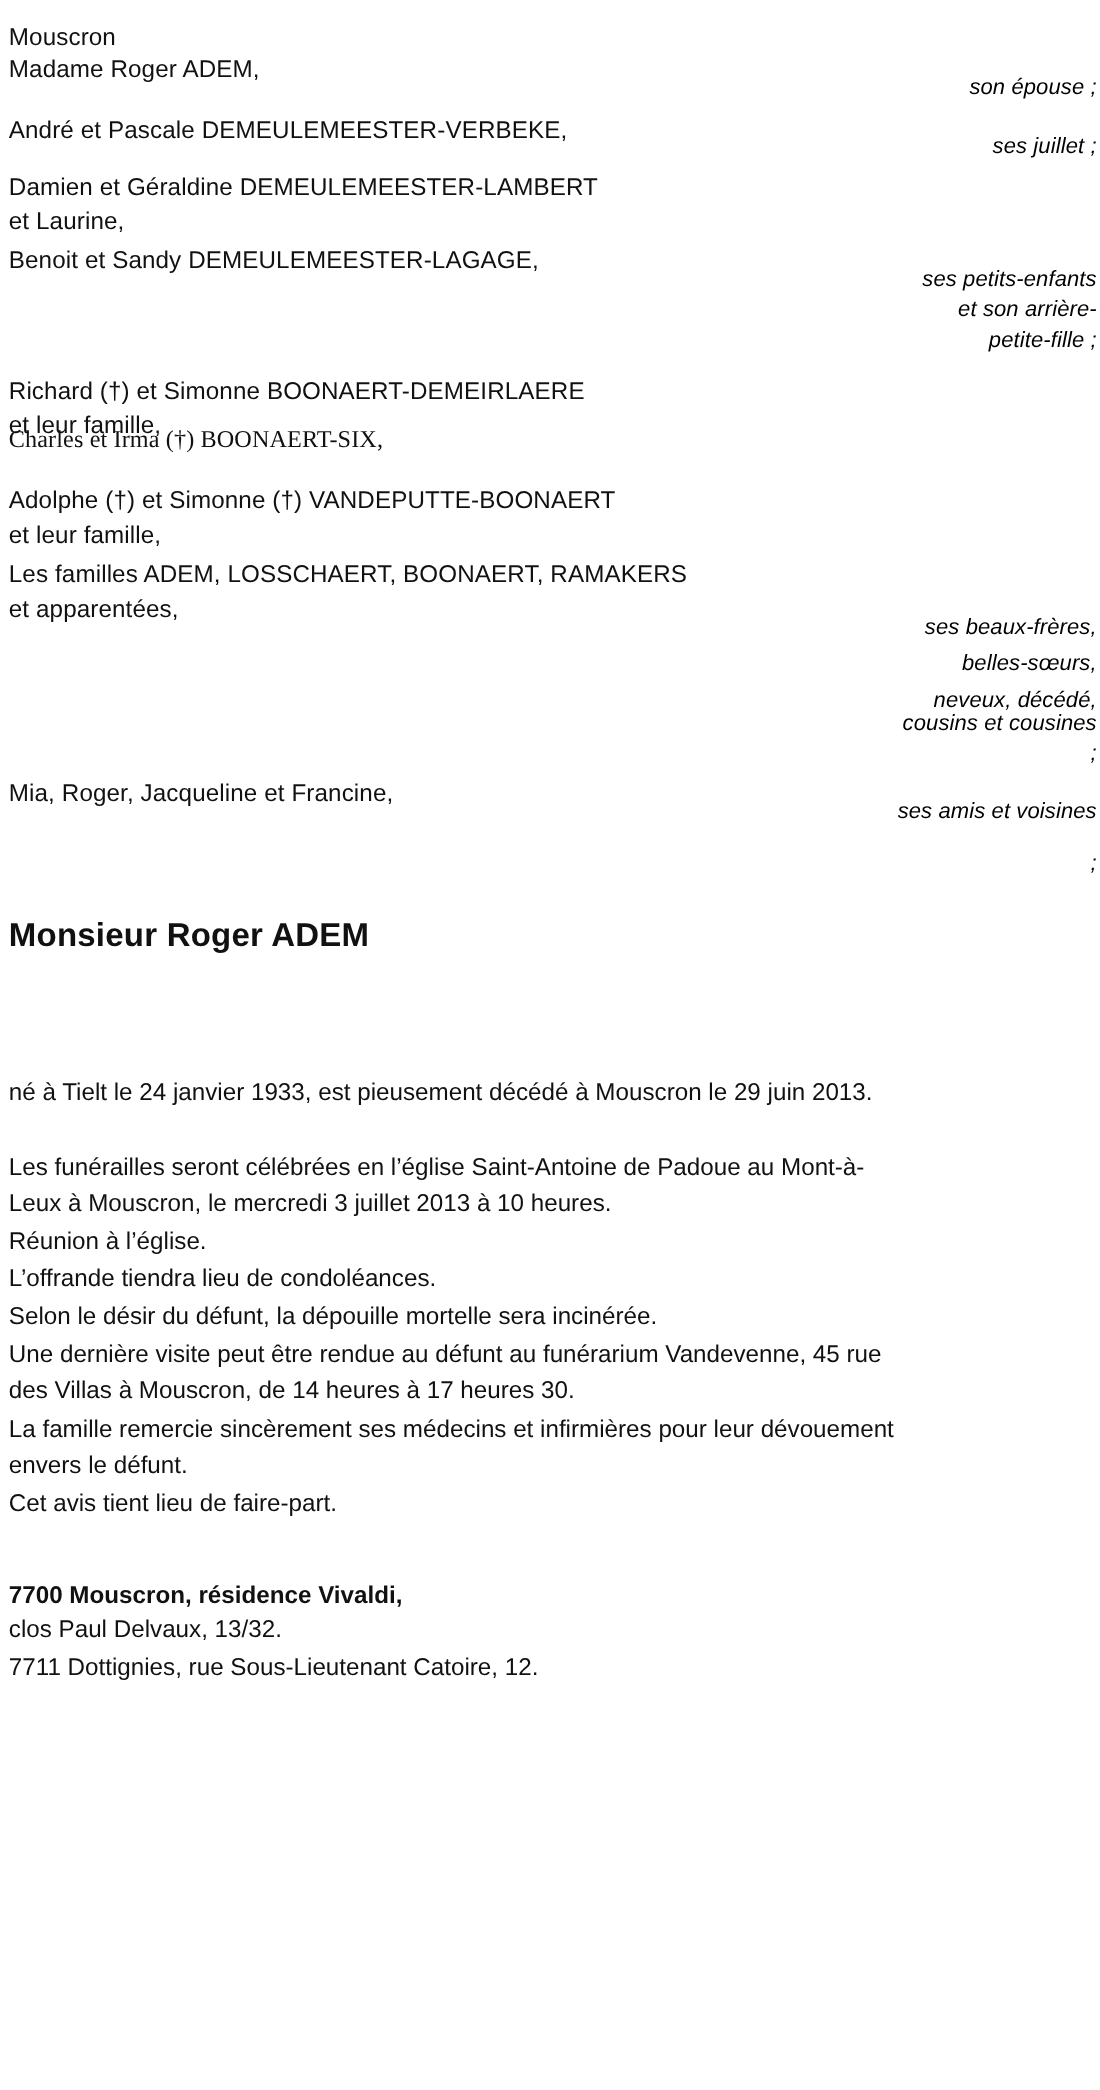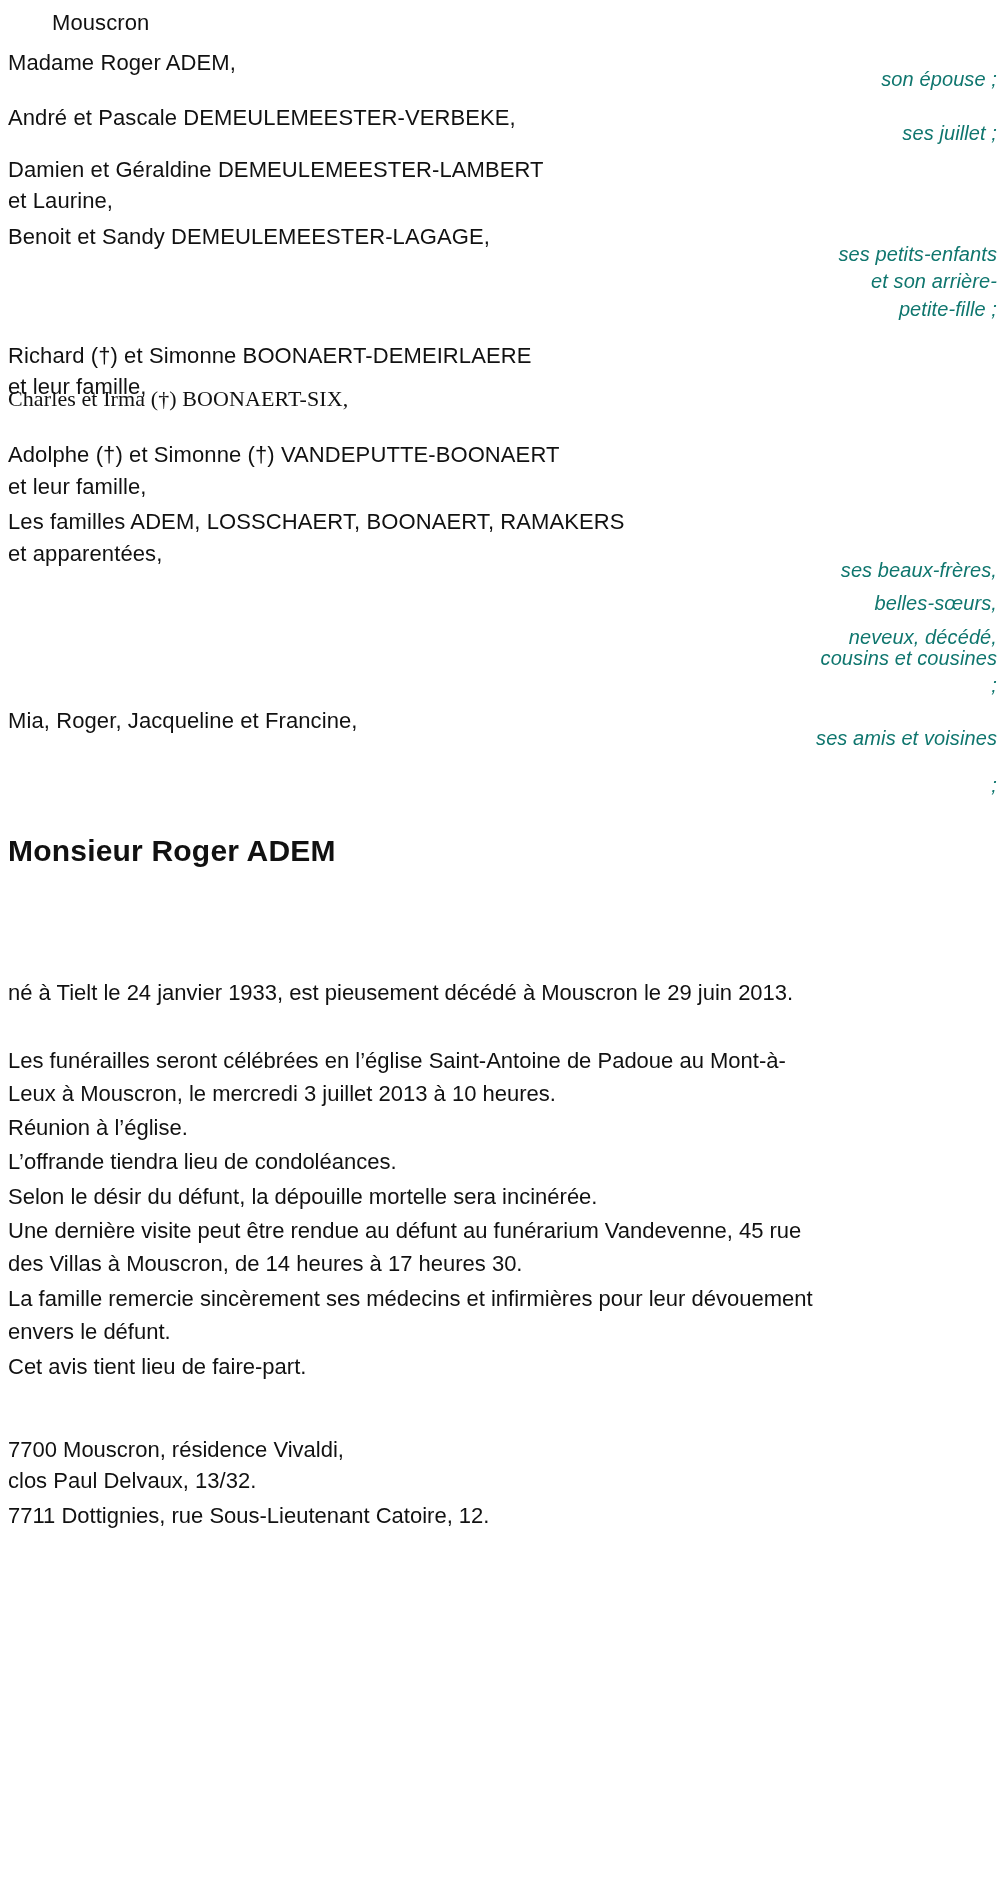--- a/index.html
+++ b/index.html
@@ -35,21 +35,21 @@
   .left {
     left: 8px;
     text-align: left;
   }
   .rel {
     right: 3px;
     text-align: right;
     font-style: italic;
     font-size: 20px;
     line-height: 27px;
-    color: #0f766e;
+    color: #000000;
   }
 
   
   .deceased-name {
     position: absolute;
     left: 8px;
     font-size: 30px;
     font-weight: bold;
     letter-spacing: 0.2px;
     white-space: pre;
@@ -70,21 +70,21 @@
     font-size: 22px;
     line-height: 30px;
     white-space: pre;
   }
 </style>
 </head>
 <body>
 
 <div class="page">
 
-  <div class="ln left" style="top:8px;margin-left:44px;">Mouscron</div>
+  <div class="ln left" style="top:19px;">Mouscron</div>
 
   <div id="mourners">
       <div class="ln left" style="top: 48px;">Madame Roger ADEM,</div>
       <div class="ln left" style="top: 103px;">André et Pascale DEMEULEMEESTER-VERBEKE,</div>
       <div class="ln left" style="top: 155px;">Damien et Géraldine DEMEULEMEESTER-LAMBERT</div>
       <div class="ln left" style="top: 186px;">et Laurine,</div>
       <div class="ln left" style="top: 222px;">Benoit et Sandy DEMEULEMEESTER-LAGAGE,</div>
       <div class="ln left" style="top: 341px;">Richard (†) et Simonne BOONAERT-DEMEIRLAERE</div>
       <div class="ln left" style="top: 372px;">et leur famille,</div>
       <div class="ln left" style="top: 384px; font-family: Liberation Serif, serif;">Charles et Irma (†) BOONAERT-SIX,</div>
@@ -119,18 +119,18 @@
       <div class="body-par" style="top: 1044px;">Les funérailles seront célébrées en l’église Saint-Antoine de Padoue au Mont-à-Leux à Mouscron, le mercredi 3 juillet 2013 à 10 heures.</div>
       <div class="body-par" style="top: 1111px;">Réunion à l’église.</div>
       <div class="body-par" style="top: 1145px;">L’offrande tiendra lieu de condoléances.</div>
       <div class="body-par" style="top: 1180px;">Selon le désir du défunt, la dépouille mortelle sera incinérée.</div>
       <div class="body-par" style="top: 1214px;">Une dernière visite peut être rendue au défunt au funérarium Vandevenne, 45 rue des Villas à Mouscron, de 14 heures à 17 heures 30.</div>
       <div class="body-par" style="top: 1282px;">La famille remercie sincèrement ses médecins et infirmières pour leur dévouement envers le défunt.</div>
       <div class="body-par" style="top: 1350px;">Cet avis tient lieu de faire-part.</div>
     </div>
 
   <div id="addresses">
-      <div class="addr-line" style="top: 1435px;">7700 Mouscron, résidence Vivaldi,</div>
+      <div class="addr-line" style="top: 1435px; font-weight: bold;">7700 Mouscron, résidence Vivaldi,</div>
       <div class="addr-line" style="top: 1466px; text-align: center;">clos Paul Delvaux, 13/32.</div>
       <div class="addr-line" style="top: 1501px;">7711 Dottignies, rue Sous-Lieutenant Catoire, 12.</div>
     </div>
 
 </div>
 
 </body></html>

